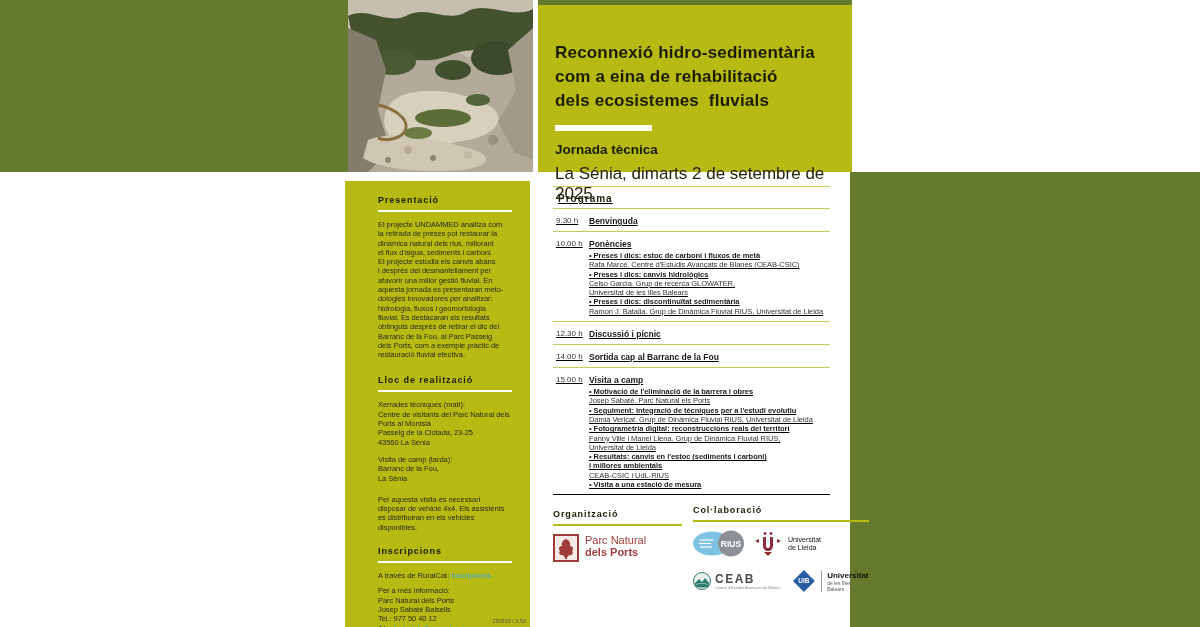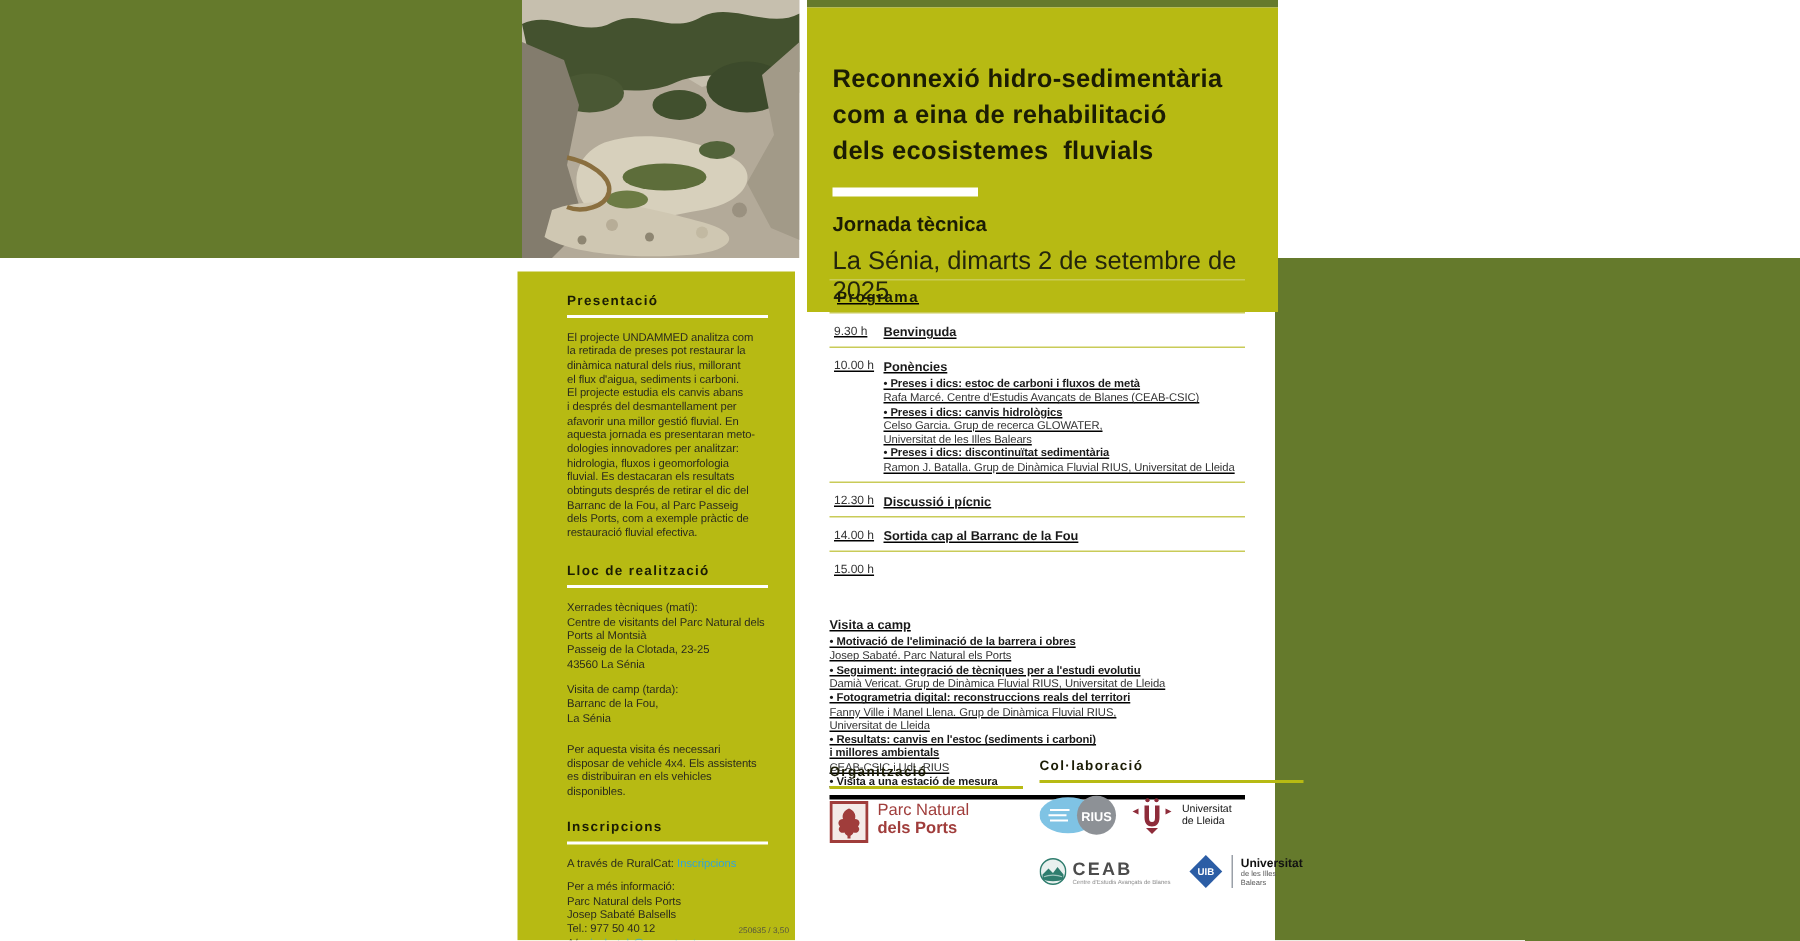--- a/index.html
+++ b/index.html
@@ -5,21 +5,21 @@
   html,body{margin:0;padding:0;background:#fff;}
   .canvas{position:relative;width:1200px;height:627px;background:#fff;overflow:hidden;
           font-family:"Liberation Sans",sans-serif;}
   .abs{position:absolute;}
 
   
   .block-topleft{left:0;top:0;width:348px;height:172px;background:#657a2c;}
   .photo{left:348px;top:0;width:185px;height:172px;}
   .photo svg{display:block;width:100%;height:100%;}
   .title-strip{left:538px;top:0;width:314px;height:5px;background:#657a2c;}
-  .title-block{left:538px;top:5px;width:314px;height:203px;background:#b7ba13;
+  .title-block{left:538px;top:5px;width:314px;height:167px;background:#b7ba13;
                box-sizing:border-box;padding:36px 10px 0 17px;}
   .block-right{left:850px;top:172px;width:350px;height:455px;background:#657a2c;}
   .left-col{left:345px;top:181px;width:185px;height:446px;background:#b7ba13;
             box-sizing:border-box;padding:14px 18px 0 33px;}
 
   
   .title-lines .ln{font-size:17px;font-weight:bold;line-height:24px;color:#1b1c04;
                    letter-spacing:.2px;white-space:pre;}
   .white-bar{width:97px;height:6px;background:#fff;margin:12px 0 11px;}
   .jornada{font-size:13.5px;font-weight:bold;color:#1b1c04;margin-bottom:7px;}
@@ -33,21 +33,21 @@
   .linkline{font-size:7.5px;line-height:9.3px;color:#2b2b1d;white-space:pre;}
   .blue{color:#31a5da;text-decoration:none;cursor:pointer;}
   .foot-code{position:absolute;right:4px;bottom:3px;font-size:5.5px;color:#56563f;}
 
   
   .programa{left:553px;top:186px;width:277px;text-decoration:underline;}
   .p-head{border-top:1px solid #c9cb58;border-bottom:1px solid #c9cb58;padding:6px 0 4px;}
   .p-head .t{font-size:10px;font-weight:bold;letter-spacing:1px;color:#1b1c04;padding-left:5px;}
   .prow{display:flex;border-top:1px solid #c9cb58;padding:7px 0 5px;}
   .prow:first-of-type{border-top:none;}
-  .prow.last{border-bottom:3px solid #000000;flex-direction:column;}
+  .prow.last{border-bottom:1px solid #000000;}
   .ptime{width:36px;flex:0 0 36px;font-size:8px;color:#333;padding-left:3px;box-sizing:border-box;}
   .pcontent{flex:1;}
   .ptitle{font-size:8.5px;font-weight:bold;color:#1a1a1a;}
   .pdetails{margin-top:2px;}
   .dline{font-size:7.5px;line-height:9.3px;color:#333;white-space:pre;letter-spacing:-.05px;}
   .dline.b{font-weight:bold;color:#1a1a1a;}
 
   
   .orgs{left:553px;top:496px;width:277px;display:flex;}
   .orgcol{width:129px;flex:0 0 129px;padding-top:13px;}

